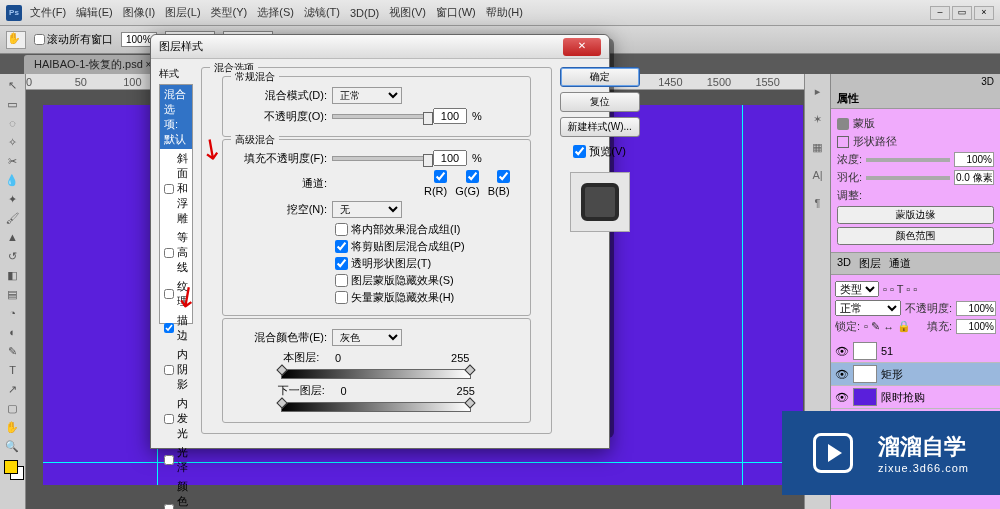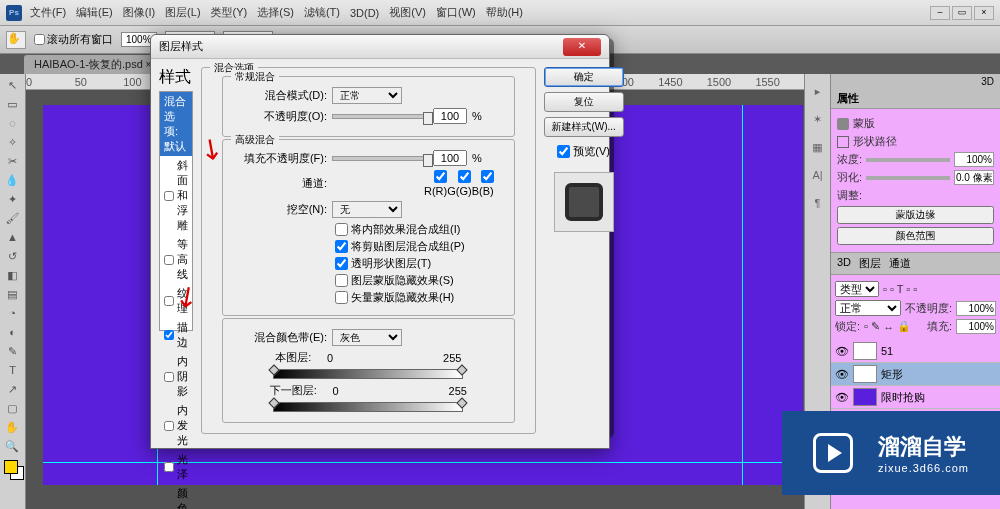--- a/index.html
+++ b/index.html
@@ -52,36 +52,36 @@
 .layer-row .thumb.purple { background:#5a1fdb; }
 .layer-row.sel { background:#9ab8dd; }
 
 
 .dlg-shadow { position:absolute; top:38px; left:154px; width:460px; height:400px; background:rgba(0,0,0,0.4); border-radius:6px; }
 .dlg { position:absolute; top:34px; left:150px; width:460px; background:#eee; border:1px solid #666; border-radius:6px 6px 0 0; box-shadow:0 4px 20px rgba(0,0,0,0.5); }
 .dlg-title { background:linear-gradient(#fafafa,#dcdcdc); height:24px; display:flex; align-items:center; padding:0 8px; border-radius:6px 6px 0 0; border-bottom:1px solid #bbb; font-size:11px; }
 .dlg-close { margin-left:auto; width:38px; height:18px; background:linear-gradient(#e06060,#c02020); color:#fff; text-align:center; border-radius:3px; line-height:16px; font-size:10px; }
 .dlg-body { display:flex; padding:8px; gap:8px; min-height:370px; }
 .dlg-left { width:86px; }
-.dlg-left .hdr { font-size:16px; margin-bottom:3px; }
+.dlg-left .hdr { font-size:10px; margin-bottom:3px; }
 .dlg-left .lst { border:1px solid #999; background:#fff; height:240px; }
 .dlg-left .li { padding:2px 4px; font-size:10px; display:flex; align-items:center; gap:3px; }
 .dlg-left .li.sel { background:#3173c6; color:#fff; }
 .dlg-left input[type=checkbox] { width:10px; height:10px; }
 .dlg-mid { flex:1; }
 .fset { border:1px solid #aaa; border-radius:3px; margin-bottom:6px; padding:6px 20px 8px; position:relative; }
 .fset .lg { position:absolute; top:-7px; left:8px; background:#eee; padding:0 4px; font-size:10px; }
 .frow { display:flex; align-items:center; gap:5px; margin:4px 0; font-size:10px; }
 .frow label { min-width:84px; text-align:right; }
 .frow select,.frow input[type=text] { font-size:10px; border:1px solid #999; padding:1px 3px; }
 .frow select { width:70px; }
 .frow .num { width:34px; text-align:center; }
 .frow .slide { width:96px; height:5px; background:#c8c8c8; border:1px solid #999; position:relative; }
 .frow .slide::after { content:""; position:absolute; left:96%; top:-3px; width:8px; height:11px; background:#eee; border:1px solid #666; }
-.chk3 { display:flex; margin-left:92px; }
+.chk3 { display:flex; gap:8px; margin-left:92px; }
 .chk3 label { min-width:0; }
 .cbx { display:flex; align-items:center; gap:3px; font-size:10px; margin:2px 0 2px 92px; }
 .cbx.nolm { margin-left:0; }
 .gradient { width:190px; height:10px; background:linear-gradient(to right,#000,#fff); border:1px solid #666; margin:2px auto; position:relative; }
 .gradient .h { position:absolute; top:-4px; width:8px; height:8px; background:#ccc; border:1px solid #333; transform:rotate(45deg); }
 .dlg-right { width:84px; display:flex; flex-direction:column; gap:5px; align-items:center; }
 .dbtn { width:80px; height:20px; background:linear-gradient(#f8f8f8,#ddd); border:1px solid #888; border-radius:3px; font-size:10px; }
 .dbtn.primary { border:1px solid #2a62b0; box-shadow:0 0 0 1px #6aa3e9 inset; }
 .preview-box { width:60px; height:60px; background:#e6e6e6; border:1px solid #aaa; margin-top:6px; display:flex; align-items:center; justify-content:center; }
 .preview-box .inner { width:38px; height:38px; background:#4a4a4a; border-radius:6px; border:4px solid #2a2a2a; }

